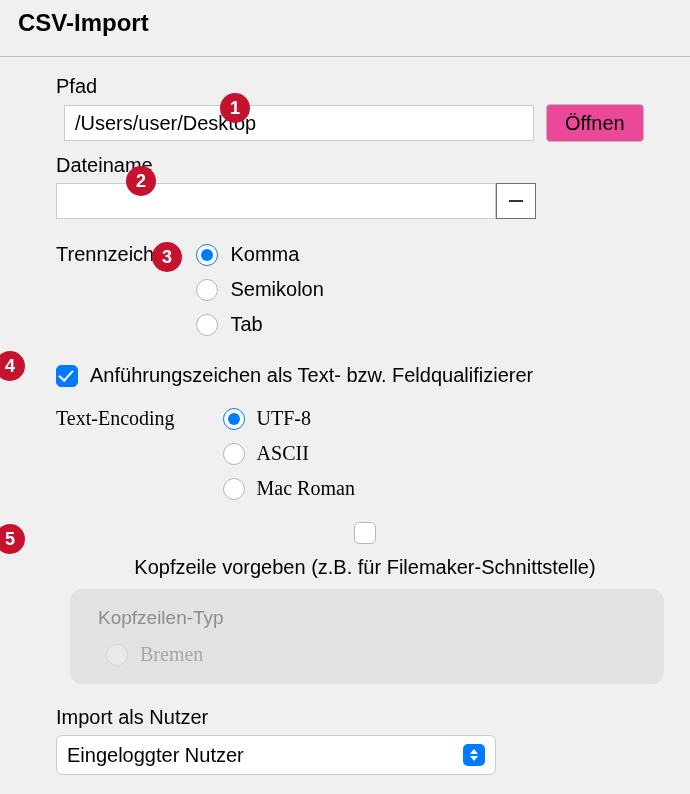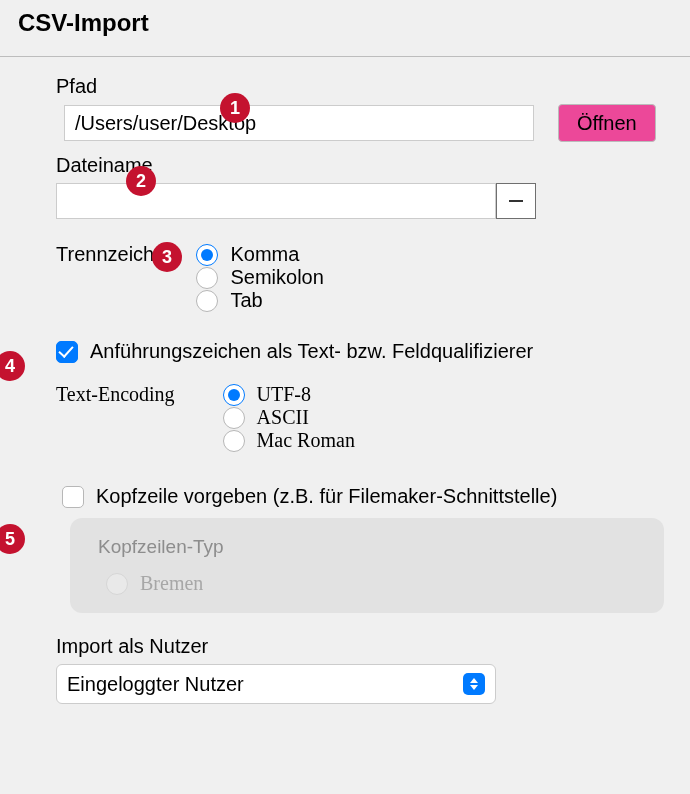--- a/index.html
+++ b/index.html
@@ -22,21 +22,21 @@
   .form {
     padding: 18px 22px 0 56px;
     position: relative;
   }
   .row { margin-bottom: 12px; position: relative; }
   .label {
     font-size: 20px;
     color: #000;
     margin-bottom: 6px;
   }
-  .path-row { display: flex; gap: 24px; align-items: center; padding-left: 8px; }
+  .path-row { display: flex; gap: 12px; align-items: center; padding-left: 8px; }
   .text-input {
     height: 36px;
     border: 1px solid #ccc;
     background: #fff;
     font-size: 20px;
     padding: 2px 10px;
     width: 100%;
   }
   .path-input { flex: 0 0 470px; }
   .btn {
@@ -56,21 +56,21 @@
     border: 1.5px solid #6f6f6f;
     display: flex;
     align-items: center;
     justify-content: center;
     cursor: pointer;
     background: #fff;
   }
   .stepper-line { width: 14px; height: 2px; background: #333; }
   .radio-group { display: flex; align-items: flex-start; gap: 20px; margin-top: 24px; }
   .radio-group .label { margin-top: 0; }
-  .radio-list { display: flex; flex-direction: column; }
+  .radio-list { display: flex; flex-direction: column; gap: 12px; }
   .radio-item, .check-item { display: flex; align-items: center; gap: 12px; cursor: pointer; }
   .radio {
     width: 22px; height: 22px; border-radius: 50%;
     border: 1.5px solid #b7b7b7; background: #fff; position: relative; flex: 0 0 auto;
   }
   .radio.checked { border-color: #007aff; }
   .radio.checked::after {
     content: ""; position: absolute; left: 4px; top: 4px;
     width: 12px; height: 12px; border-radius: 50%; background: #007aff;
   }
@@ -183,21 +183,21 @@
         <span class="radio"></span>
         <span>ASCII</span>
       </div>
       <div class="radio-item">
         <span class="radio"></span>
         <span>Mac Roman</span>
       </div>
     </div>
   </div>
 
-  <div class="check-item" style="margin-top:33px; margin-left:6px;">
+  <div class="check-item" style="margin-top:22px; margin-left:6px;flex-direction:column;">
     <span class="checkbox"></span>
     <span>Kopfzeile vorgeben (z.B. für Filemaker-Schnittstelle)</span>
   </div>
 
   <div class="header-box">
     <div class="sub-label">Kopfzeilen-Typ</div>
     <div class="radio-item" style="margin-left:8px;font-family:Liberation Serif, serif;">
       <span class="radio dis"></span>
       <span>Bremen</span>
     </div>

